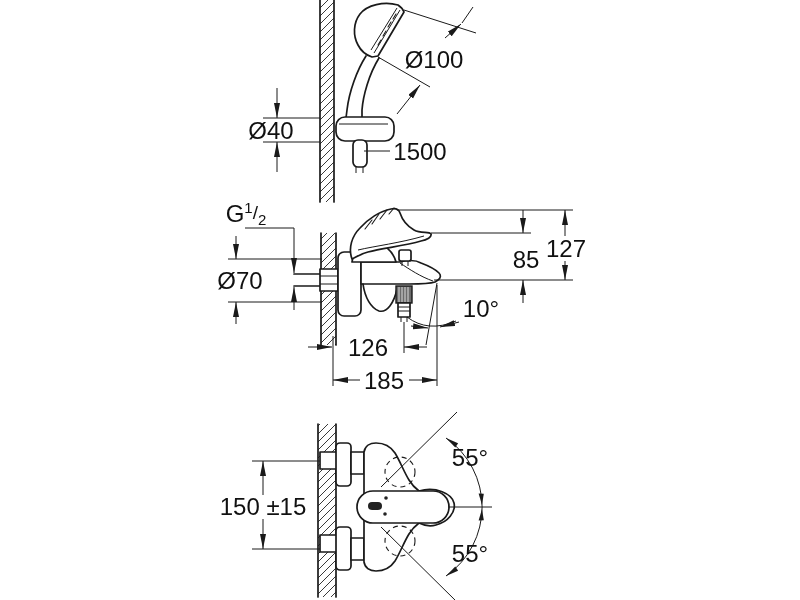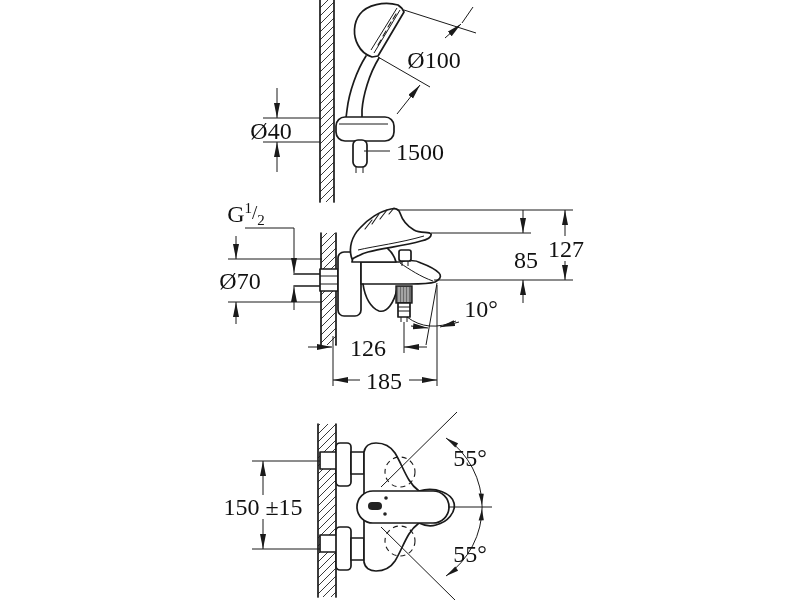--- a/index.html
+++ b/index.html
@@ -1,17 +1,17 @@
 <!DOCTYPE html>
 <html><head>
 <meta charset="utf-8">
 <style>
   html,body{margin:0;padding:0;background:#fff;}
   .stage{position:relative;width:788px;height:600px;background:#fff;overflow:hidden;
-         font-family:Liberation Serif, serif;}
+         font-family:Liberation Sans, sans-serif;}
   svg{position:absolute;inset:0;}
   .outline{fill:none;stroke:#1a1a1a;stroke-width:1.7;stroke-linecap:round;stroke-linejoin:round;}
   .outline-f{fill:#fff;stroke:#1a1a1a;stroke-width:1.7;stroke-linejoin:round;}
   .thin{fill:none;stroke:#1a1a1a;stroke-width:1;stroke-linecap:butt;}
   .dash{fill:none;stroke:#1a1a1a;stroke-width:1.1;stroke-dasharray:5 4;}
   .dim-label{font-size:24px;fill:#111;text-anchor:middle;}
   .arrowfill{fill:#1a1a1a;stroke:none;}
   .bg{fill:#fff;stroke:none;}
   .shade{fill:none;stroke:#1a1a1a;stroke-width:1.1;stroke-linecap:round;}
 </style>

